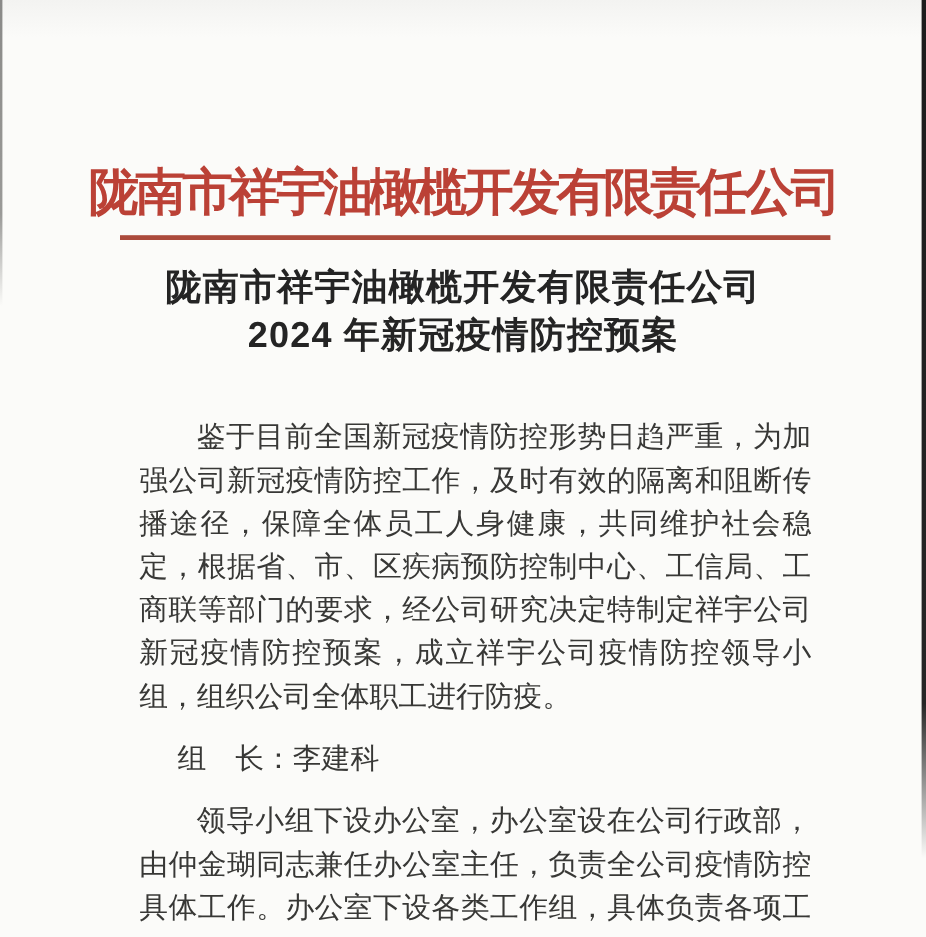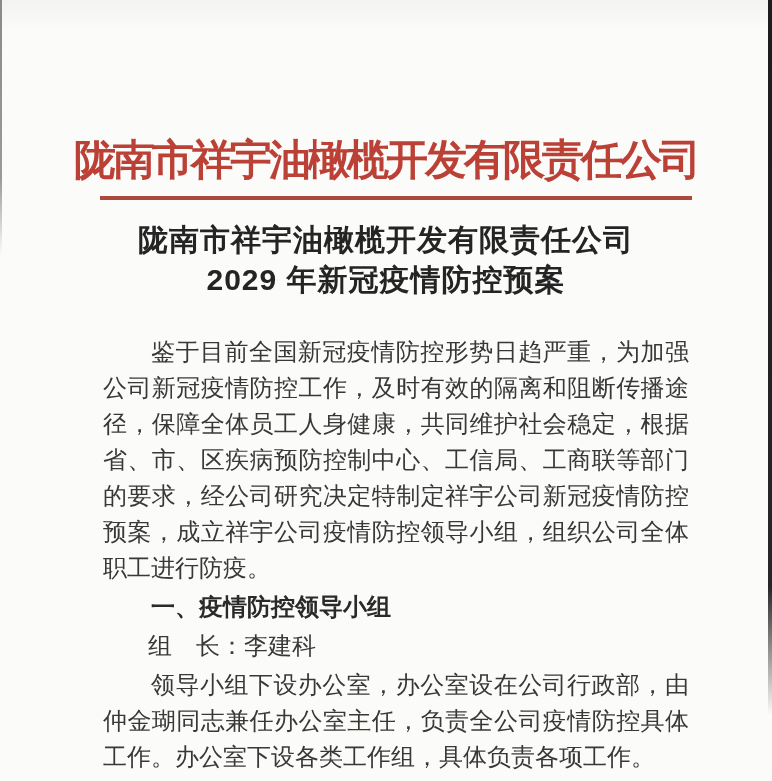--- a/index.html
+++ b/index.html
@@ -43,21 +43,21 @@
     color:#242424;
     letter-spacing:1px;
   }
   .body-text{
     position:absolute;top:331px;left:100px;width:592px;
     font-size:24px;
     line-height:36px;
     color:#383836;
     text-align:justify;
   }
-  .body-text p{margin:3px;text-indent:2em;}
+  .body-text p{margin:16px;text-indent:2em;}
   .section-heading{
     margin:0;
     text-indent:2em;
     font-family:"Liberation Sans","DejaVu Sans",sans-serif;
     font-weight:700;
     color:#2a2a28;
   }
   .roster-line{
     text-indent:2em;
     text-align:left;
@@ -70,27 +70,26 @@
 
   <div class="scan-edge-left"></div>
   <div class="scan-edge-right"></div>
 
   <div class="letterhead-title">陇南市祥宇油橄榄开发有限责任公司</div>
 
   <div class="red-rule"></div>
 
   <div class="doc-title">
     <div>陇南市祥宇油橄榄开发有限责任公司</div>
-    <div>2029 年新冠疫情防控预案</div>
+    <div>2024 年新冠疫情防控预案</div>
   </div>
 
   <div class="body-text">
     <p>鉴于目前全国新冠疫情防控形势日趋严重，为加强公司新冠疫情防控工作，及时有效的隔离和阻断传播途径，保障全体员工人身健康，共同维护社会稳定，根据省、市、区疾病预防控制中心、工信局、工商联等部门的要求，经公司研究决定特制定祥宇公司新冠疫情防控预案，成立祥宇公司疫情防控领导小组，组织公司全体职工进行防疫。</p>
 
-    <p class="section-heading">一、疫情防控领导小组</p>
 
     <div class="roster-line">
       <span>组　长：</span><span>李建科</span>
     </div>
 
     <p>领导小组下设办公室，办公室设在公司行政部，由仲金瑚同志兼任办公室主任，负责全公司疫情防控具体工作。办公室下设各类工作组，具体负责各项工作。</p>
   </div>
 
 </div>
 

